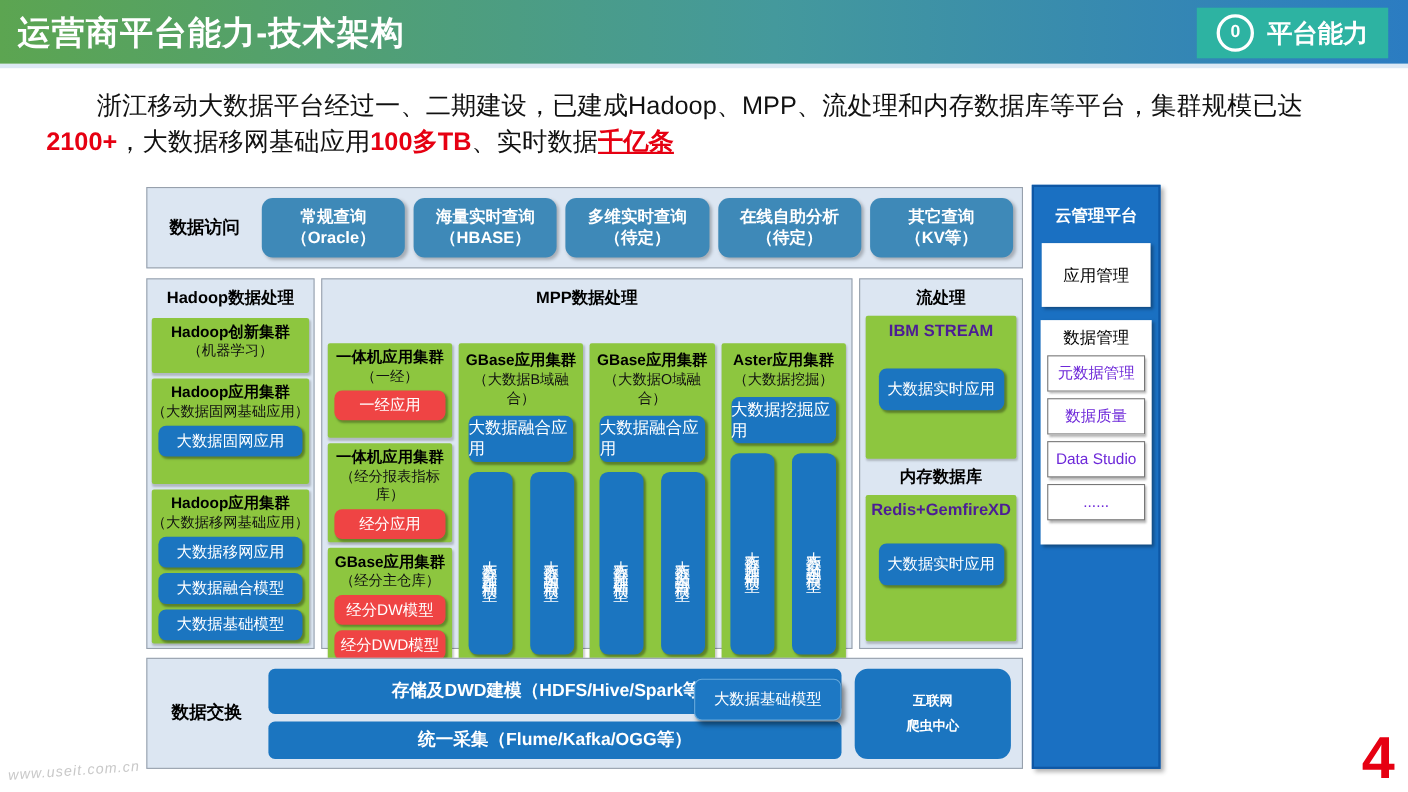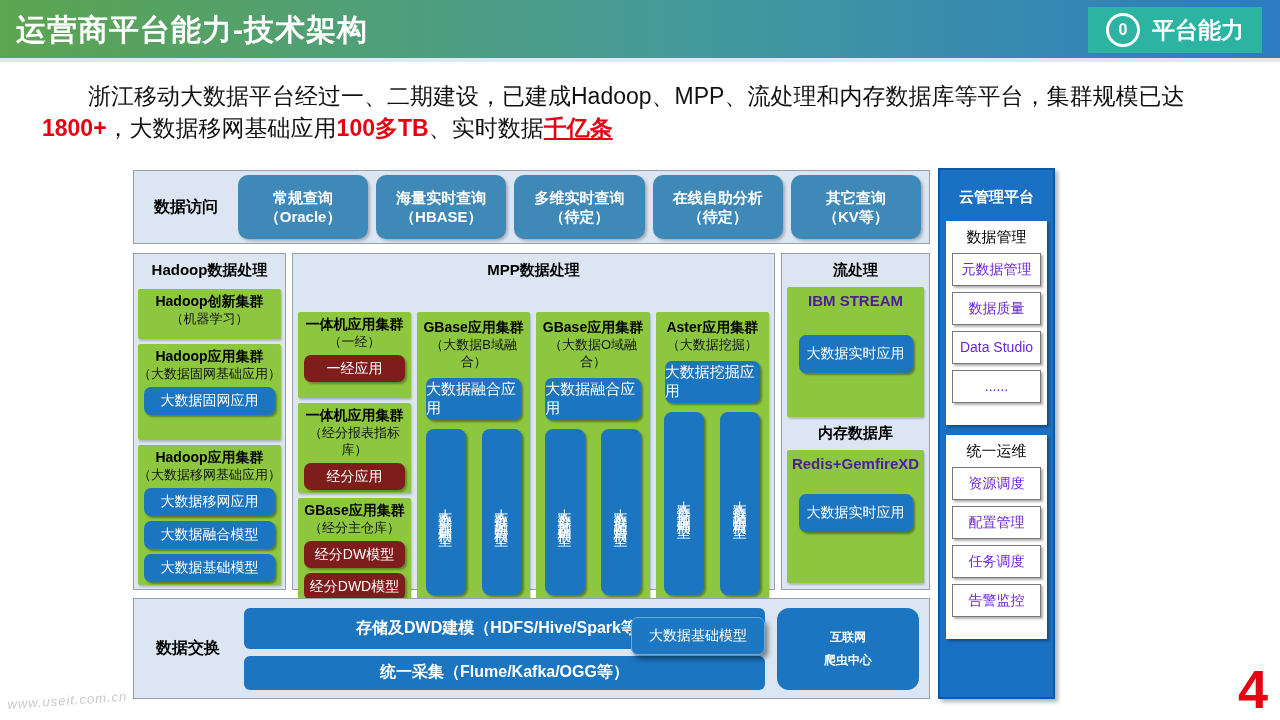--- a/index.html
+++ b/index.html
@@ -26,28 +26,28 @@
 
   
   .panel{position:absolute;background:#dce6f2;border:1px solid #97a0ac;box-sizing:border-box;gap:28px;}
   .panel-title{text-align:center;font-weight:bold;font-size:15px;color:#000;padding:4px 0;flex:0 0 auto;}
   .green{background:#8dc63f;border-radius:2px;box-shadow:1px 2px 2px rgba(0,0,0,.2);box-sizing:border-box;}
   .cluster-name{font-weight:bold;font-size:14px;text-align:center;color:#000;line-height:18px;padding-top:3px;}
   .cluster-sub{font-size:13px;text-align:center;color:#111;line-height:17px;}
   .blue-btn{background:#1b75c0;border-radius:7px;color:#fff;font-size:14px;
             display:flex;align-items:center;justify-content:center;height:28px;
             box-shadow:2px 2px 2px rgba(0,0,0,.35);margin:5px 6px 3px;}
-  .cyan-btn{background:#7f1d1d;border-radius:7px;color:#fff;font-size:14px;
+  .cyan-btn{background:#ef4444;border-radius:7px;color:#fff;font-size:14px;
             display:flex;align-items:center;justify-content:center;height:27px;
             box-shadow:2px 2px 2px rgba(0,0,0,.3);margin:5px 6px 3px;}
 
   
   .access-row{left:133px;top:170px;width:797px;height:74px;display:flex;align-items:center;gap:8px;padding:0 8px;}
   .row-label{width:88px;flex:0 0 auto;text-align:center;font-weight:bold;font-size:16px;color:#000;}
-  .abtn{flex:1;height:64px;background:#3e89b8;border-radius:10px;color:#fff;font-weight:bold;
+  .abtn{flex:1;height:54px;background:#3e89b8;border-radius:10px;color:#fff;font-weight:bold;
         display:flex;flex-direction:column;justify-content:center;
         font-size:15px;line-height:19px;box-shadow:2px 2px 3px rgba(0,0,0,.25);text-align:center;}
 
   
   .hadoop-panel{left:133px;top:253px;width:153px;height:337px;padding:3px 4px 5px;display:flex;flex-direction:column;gap:5px;}
   .h-box1{flex:0 0 50px;}
   .h-box2{flex:0 0 96px;}
   .h-box3{flex:1;}
 
   
@@ -113,21 +113,21 @@
   <header class="topbar">
     <div class="topbar-title">运营商平台能力-技术架构</div>
     <div class="badge">
       <span class="badge-circle">0</span>
       <span class="badge-text">平台能力</span>
     </div>
   </header>
 
   <p class="intro">
     <span class="intro-line line1"><span>浙江移动大数据平台经过一、二期建设，已建成Hadoop、MPP、流处理和内存数据库等平台，集群规模已达</span></span>
-    <span class="intro-line"><span class="red">1800+</span><span>，大数据移网基础应用</span><span class="red">100多TB</span><span>、实时数据</span><span class="red red-underline">千亿条</span></span>
+    <span class="intro-line"><span class="red">2100+</span><span>，大数据移网基础应用</span><span class="red">100多TB</span><span>、实时数据</span><span class="red red-underline">千亿条</span></span>
   </p>
 
   <section class="panel access-row">
     <div class="row-label">数据访问</div>
     <div class="abtn">
       <span>常规查询</span>
       <span>（Oracle）</span>
     </div>
     <div class="abtn">
       <span>海量实时查询</span>
@@ -244,34 +244,28 @@
       <div class="overlay-btn">大数据基础模型</div>
     </div>
     <div class="crawler">
       <span>互联网</span>
       <span>爬虫中心</span>
     </div>
   </section>
 
   <aside class="sidebar">
     <div class="sidebar-title">云管理平台</div>
+    <div class="white-box app-box">应用管理</div>
 
     <div class="white-panel">
       <div class="wp-label">数据管理</div>
       <div class="wp-item">元数据管理</div>
       <div class="wp-item">数据质量</div>
       <div class="wp-item">Data Studio</div>
       <div class="wp-item">......</div>
     </div>
 
-    <div class="white-panel">
-      <div class="wp-label">统一运维</div>
-      <div class="wp-item">资源调度</div>
-      <div class="wp-item">配置管理</div>
-      <div class="wp-item">任务调度</div>
-      <div class="wp-item">告警监控</div>
-    </div>
   </aside>
 
   <div class="watermark">www.useit.com.cn</div>
   <div class="page-num">4</div>
 
 </div>
 
 </body></html>

